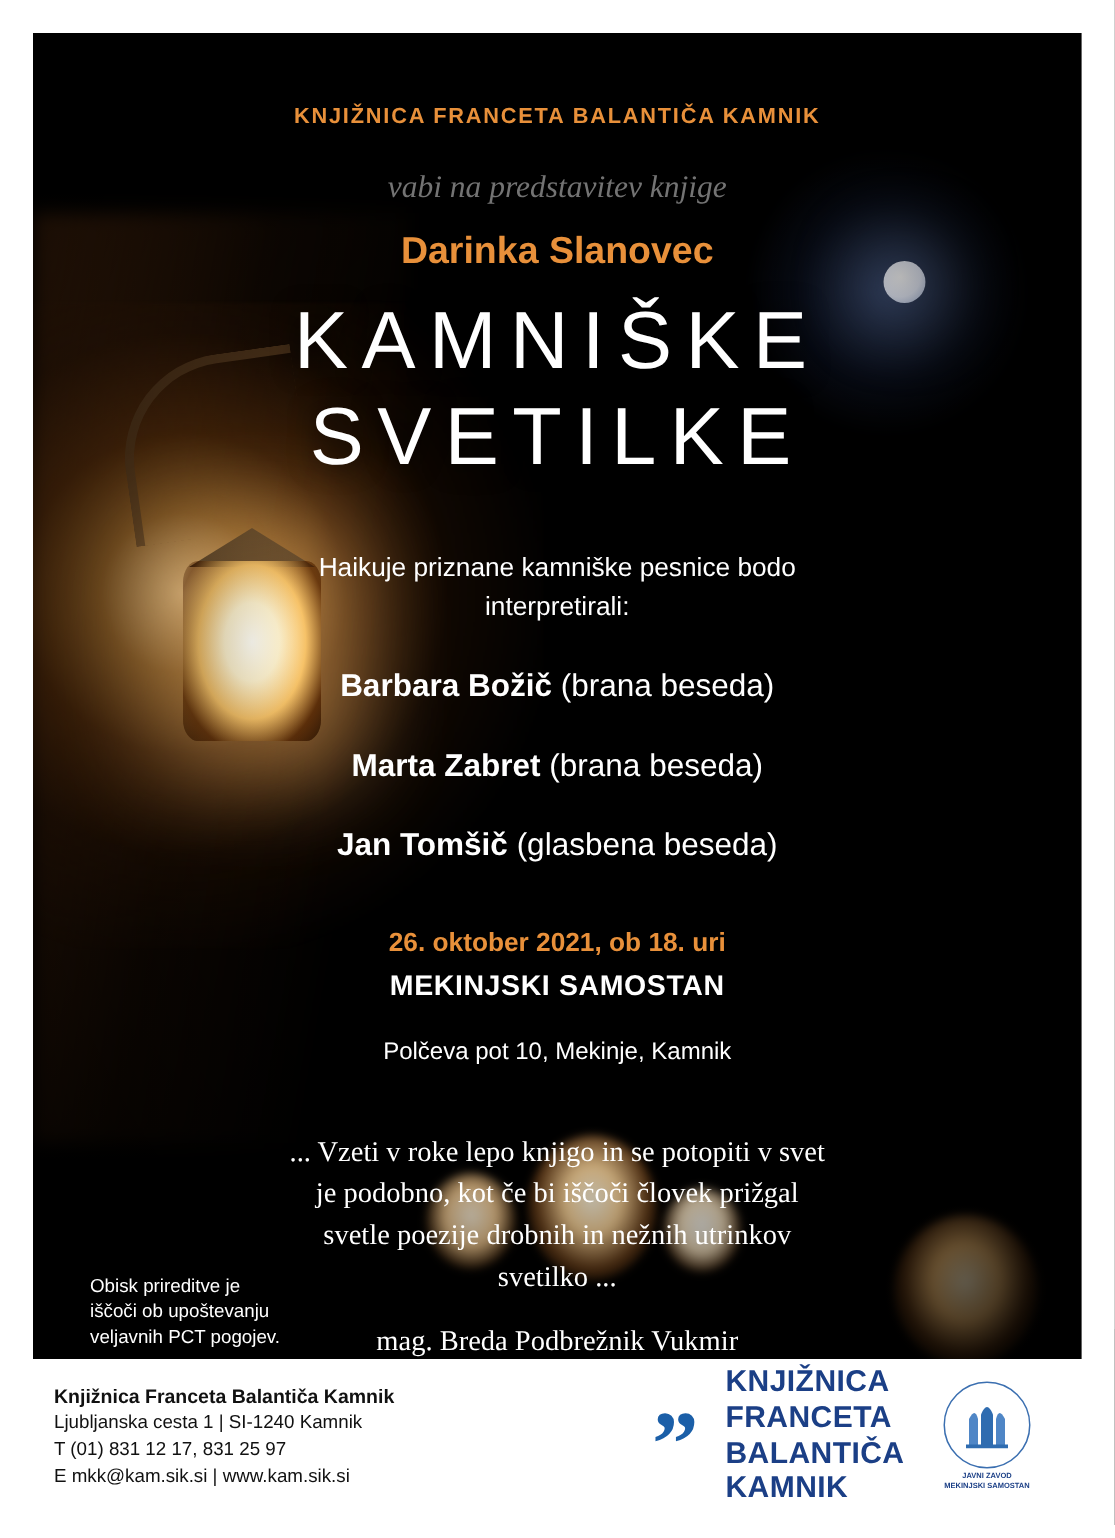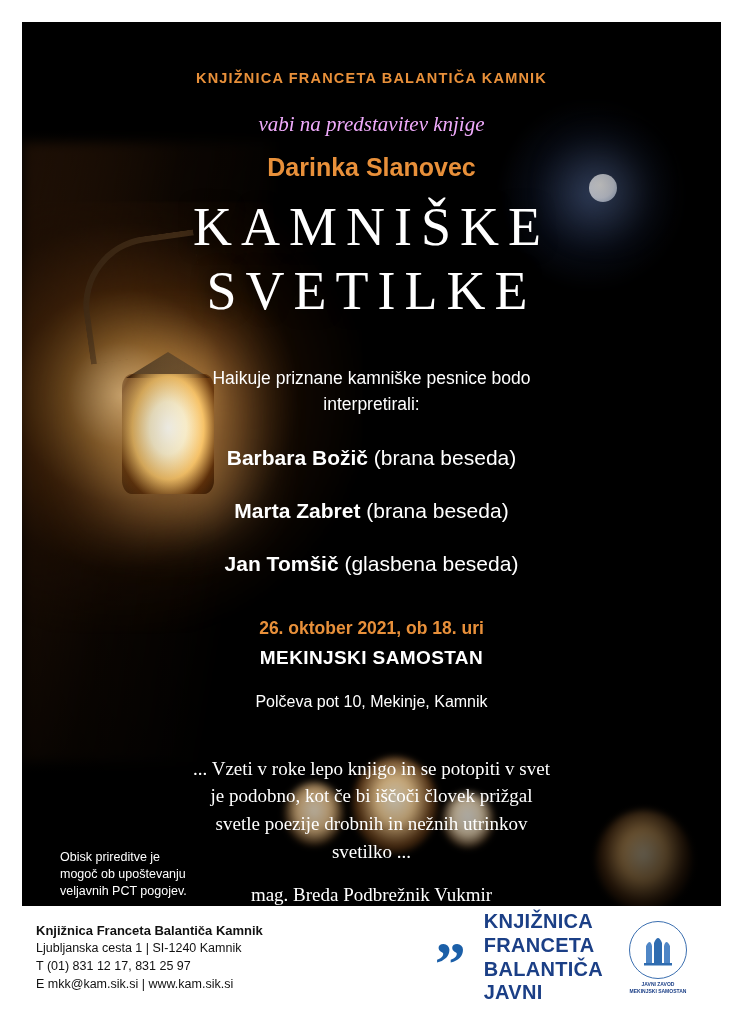--- a/index.html
+++ b/index.html
@@ -117,30 +117,30 @@
     color: #e8903a;
     font-weight: bold;
     font-size: 14.5px;
     letter-spacing: 1.2px;
   }
   .invite {
     margin-top: 26px;
     font-family: "Liberation Serif", serif;
     font-style: italic;
     font-size: 21px;
-    color: #f0abfc;
+    color: #737373;
   }
   .author {
     margin-top: 16px;
     color: #e8903a;
     font-size: 25px;
     font-weight: bold;
   }
   .title {
-    font-family: Liberation Serif, serif;
+    font-family: Liberation Sans, sans-serif;
     font-weight: normal;
     font-size: 54px;
     letter-spacing: 9px;
     line-height: 1.15;
     margin-top: 14px;
     text-shadow: 0 0 18px rgba(0,0,0,0.8);
   }
   .title .l2 { display: block; margin-top: 2px; }
 
   .perf-intro {
@@ -324,40 +324,40 @@
         <div>svetle poezije drobnih in nežnih utrinkov</div>
         <div>svetilko ...</div>
         <div class="quote-author">mag. Breda Podbrežnik Vukmir</div>
       </div>
 
       <div class="welcome">Lepo vabljeni.</div>
     </div>
 
     <div class="pct">
       <div>Obisk prireditve je</div>
-      <div>mogoč ob upoštevanju</div>
+      <div>iščoči ob upoštevanju</div>
       <div>veljavnih PCT pogojev.</div>
     </div>
   </div>
 
   <div class="footer">
     <div class="footer-left">
       <div class="name">Knjižnica Franceta Balantiča Kamnik</div>
       <div>Ljubljanska cesta 1 | SI-1240 Kamnik</div>
       <div>T (01) 831 12 17, 831 25 97</div>
       <div>E mkk@kam.sik.si | www.kam.sik.si</div>
     </div>
 
     <div class="footer-right">
       <div class="quote-mark">”</div>
       <div class="lib-logo-text">
         <div>KNJIŽNICA</div>
         <div>FRANCETA</div>
         <div>BALANTIČA</div>
-        <div>JAVNI</div>
+        <div>KAMNIK</div>
       </div>
       <div class="monastery">
         <div class="monastery-circle">
           <svg width="40" height="40" viewBox="0 0 40 40" aria-hidden="true">
             <path d="M8 34 L8 16 Q12 8 14 16 L14 34 Z" fill="#4f86c6"></path>
             <path d="M16 34 L16 13 Q20 3 24 13 L24 34 Z" fill="#2f6cb0"></path>
             <path d="M26 34 L26 16 Q28 8 32 16 L32 34 Z" fill="#4f86c6"></path>
             <rect x="6" y="33" width="28" height="2.5" fill="#2f6cb0"></rect>
           </svg>
         </div>

